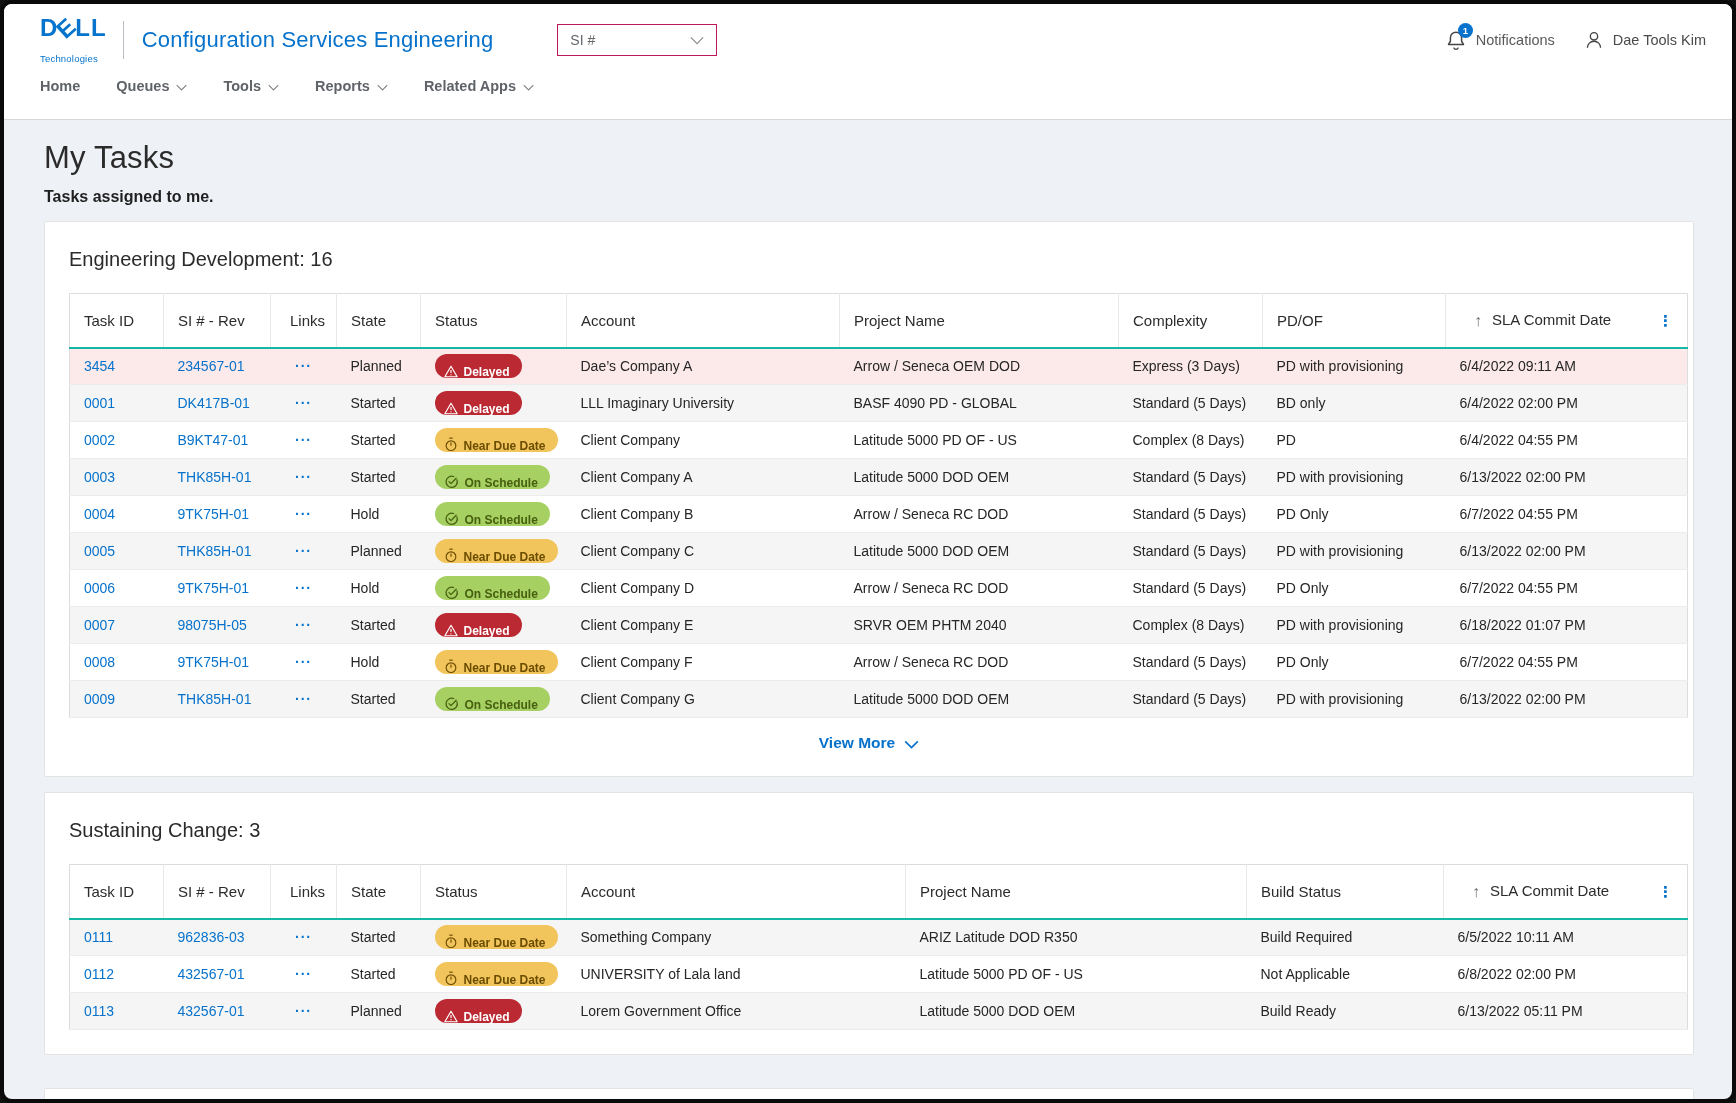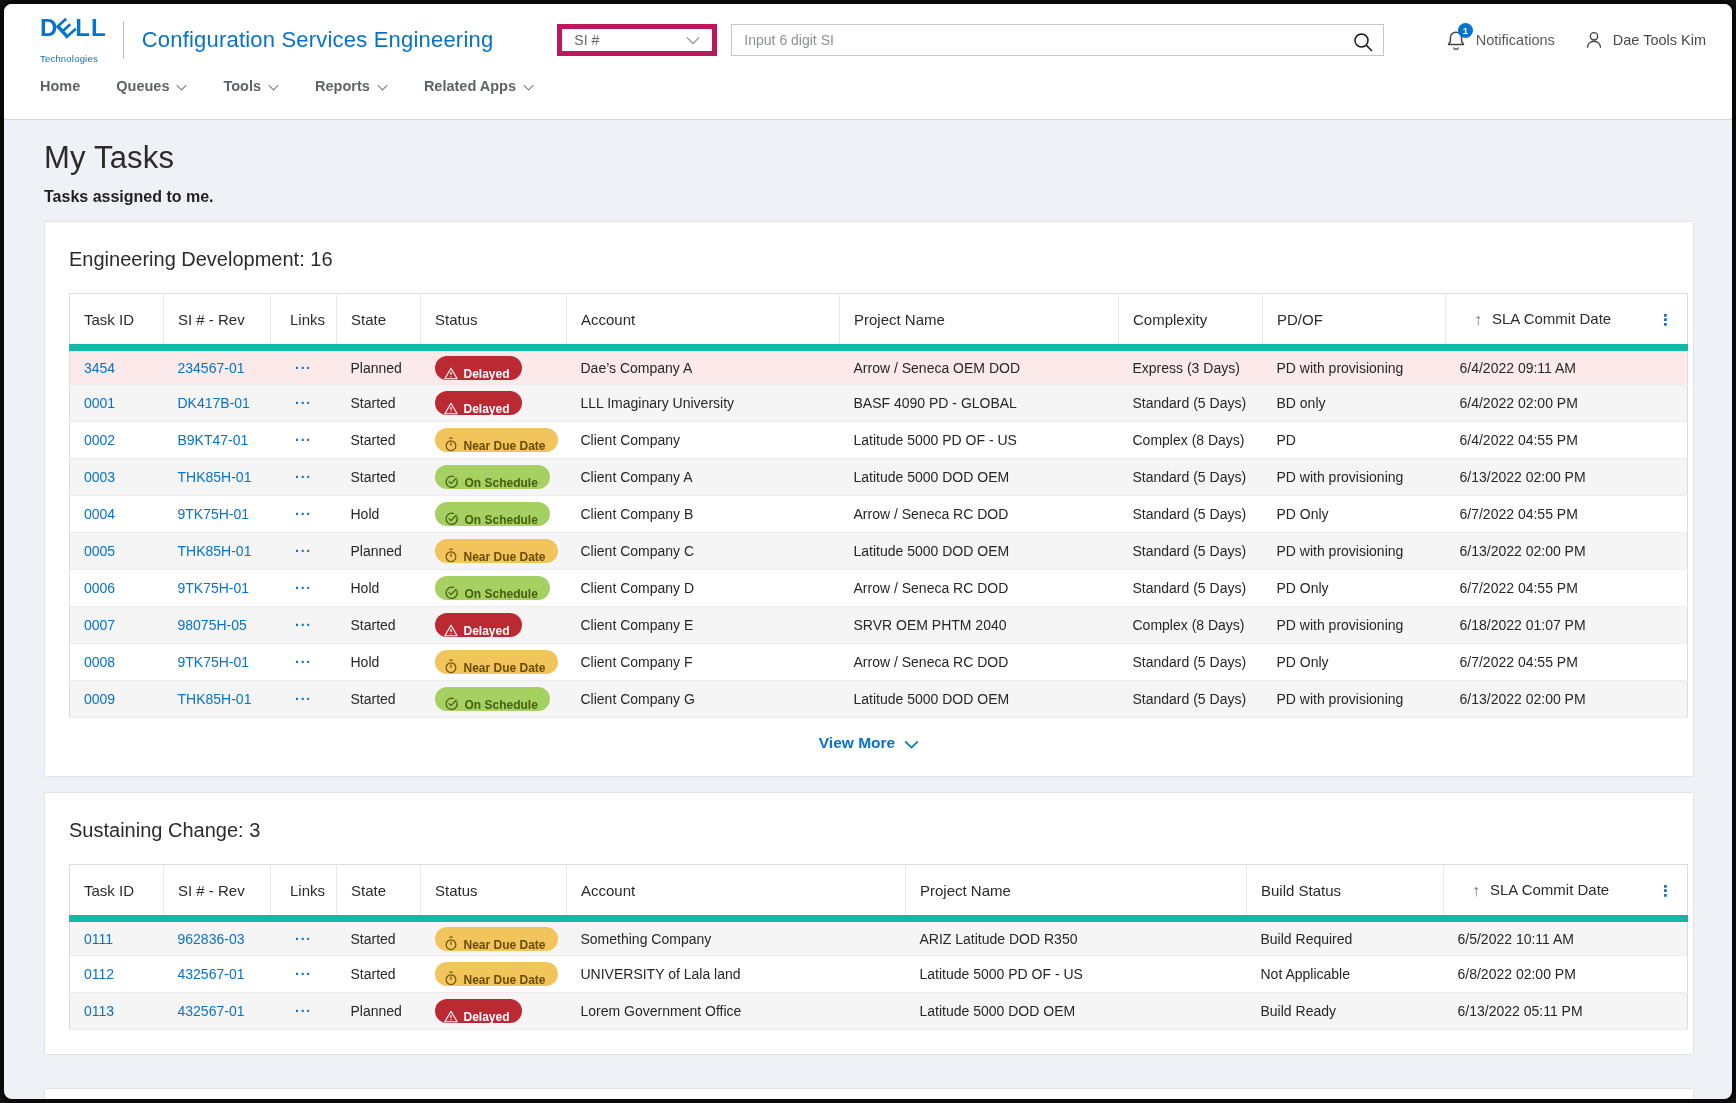--- a/index.html
+++ b/index.html
@@ -10,21 +10,21 @@
   
   .app-header { background:#fff; border-bottom:1px solid #d8d8d8; }
   .header-top { display:flex; align-items:center; padding:14px 26px 4px 36px; height:62px; }
   .logo-block { display:flex; flex-direction:column; align-items:flex-start; line-height:1; cursor:pointer; }
   .dell-word { font-size:24px; font-weight:bold; color:#0673cc; letter-spacing:1px; }
   .dell-e { display:inline-block; transform:rotate(-42deg); }
   .dell-sub { font-size:9.5px; color:#0673cc; margin-top:14px; letter-spacing:0.2px; }
   .logo-divider { width:1px; height:38px; background:#b9bdc4; margin:0 18px 0 16px; }
   .app-title { font-size:22px; font-weight:400; color:#0672cb; letter-spacing:0.2px; }
 
-  .si-select { margin-left:64px; width:160px; height:32px; border:5px solid #be185d; background:#fff; display:flex; align-items:center; justify-content:space-between; padding:0 12px; color:#63676b; font-size:14px; cursor:pointer; }
+  .si-select { margin-left:64px; width:160px; height:32px; border:1px solid #be185d; background:#fff; display:flex; align-items:center; justify-content:space-between; padding:0 12px; color:#63676b; font-size:14px; cursor:pointer; }
   .si-select svg { color:#8a8e92; }
 
   .search-box { position:relative; margin-left:14px; width:653px; height:32px; border:1px solid #c4c8cc; background:#fff; display:flex; align-items:center; }
   .search-box input { flex:1; border:none; outline:none; height:100%; padding:0 40px 0 12px; font-size:14px; color:#333; font-family:inherit; background:transparent; }
   .search-box input::placeholder { color:#8d9196; }
   .search-btn { position:absolute; right:6px; top:3px; background:none; border:none; cursor:pointer; padding:2px; }
 
   .header-right { margin-left:auto; display:flex; align-items:center; gap:28px; }
   .notif { display:flex; align-items:center; gap:8px; color:#595959; font-size:14.5px; cursor:pointer; }
   .bell-wrap { position:relative; display:inline-block; width:24px; height:24px; }
@@ -40,21 +40,21 @@
   .page-title { font-size:31px; font-weight:400; color:#2b2b2b; letter-spacing:0.2px; }
   .page-subtitle { font-size:16px; font-weight:bold; color:#1f1f1f; margin-top:12px; }
 
   .card { background:#fff; border:1px solid #e3e3e3; border-radius:2px; margin-top:15px; padding:26px 24px 24px; }
   .card-title { font-size:20px; font-weight:400; color:#2b2b2b; margin-bottom:22px; }
   .card-gap-large { margin-top:33px; }
   .card-partial { padding-bottom:0; height:60px; overflow:hidden; }
 
   
   table.task-table { border-collapse:collapse; table-layout:fixed; width:1618px; border:1px solid #dcdcdc; background:#fff; }
-  table.task-table th { height:54px; font-size:15px; font-weight:400; color:#2b2b2b; text-align:left; padding:0 6px 0 14px; border-left:1px solid #e8e8e8; border-bottom:7px solid #14b8a6; background:#fff; position:relative; white-space:nowrap; overflow:hidden; }
+  table.task-table th { height:54px; font-size:15px; font-weight:400; color:#2b2b2b; text-align:left; padding:0 6px 0 14px; border-left:1px solid #e8e8e8; border-bottom:2px solid #14b8a6; background:#fff; position:relative; white-space:nowrap; overflow:hidden; }
   table.task-table th:first-child { border-left:none; }
   table.task-table th.col-center { text-align:center; padding-left:14px; }
   table.task-table td { height:37px; font-size:14px; color:#262626; padding:0 6px 0 14px; border-bottom:1px solid #ececec; white-space:nowrap; overflow:hidden; }
   table.task-table td.col-center { text-align:center; padding-left:6px; }
   tr.row-shaded td { background:#f5f5f6; }
   tr.row-highlight td { background:#fceaea; }
   a.cell-link { color:#0672cb; text-decoration:none; cursor:pointer; }
   a.dots { color:#0672cb; font-weight:bold; font-size:14px; letter-spacing:1px; cursor:pointer; }
 
   .sort-arrow { color:#737373; font-size:16px; margin-right:10px; display:inline-block; transform:translateY(1px); }
@@ -85,29 +85,20 @@
       <div class="logo-divider"></div>
       <h1 class="app-title">Configuration Services Engineering</h1>
 
       <div class="si-select">
         <span>SI #</span>
         <svg width="14" height="9" viewBox="0 0 16 10">
             <polyline points="1,1.5 8,8.5 15,1.5" fill="none" stroke="currentColor" stroke-width="1.4"></polyline>
           </svg>
       </div>
 
-      <div class="search-box">
-        <input type="text" placeholder="Input 6 digit SI" style="">
-        <button class="search-btn">
-          <svg width="24" height="24" viewBox="0 0 24 24">
-              <circle cx="10.5" cy="10.5" r="6.5" fill="none" stroke="#1b1b1b" stroke-width="1.5"></circle>
-              <line x1="15.4" y1="15.4" x2="21" y2="21" stroke="#1b1b1b" stroke-width="1.5"></line>
-            </svg>
-        </button>
-      </div>
 
       <div class="header-right">
         <div class="notif">
           <span class="bell-wrap">
             <svg width="24" height="24" viewBox="0 0 24 24">
                 <path d="M12 4.2 a5.6 5.6 0 0 1 5.6 5.6 v3.6 l1.9 3.1 H4.5 l1.9 -3.1 v-3.6 A5.6 5.6 0 0 1 12 4.2 Z" fill="none" stroke="#454545" stroke-width="1.5" stroke-linejoin="round"></path>
                 <path d="M9.7 19.6 a2.4 2.4 0 0 0 4.6 0" fill="none" stroke="#454545" stroke-width="1.5"></path>
               </svg>
             <span class="notif-badge">1</span>
           </span>

